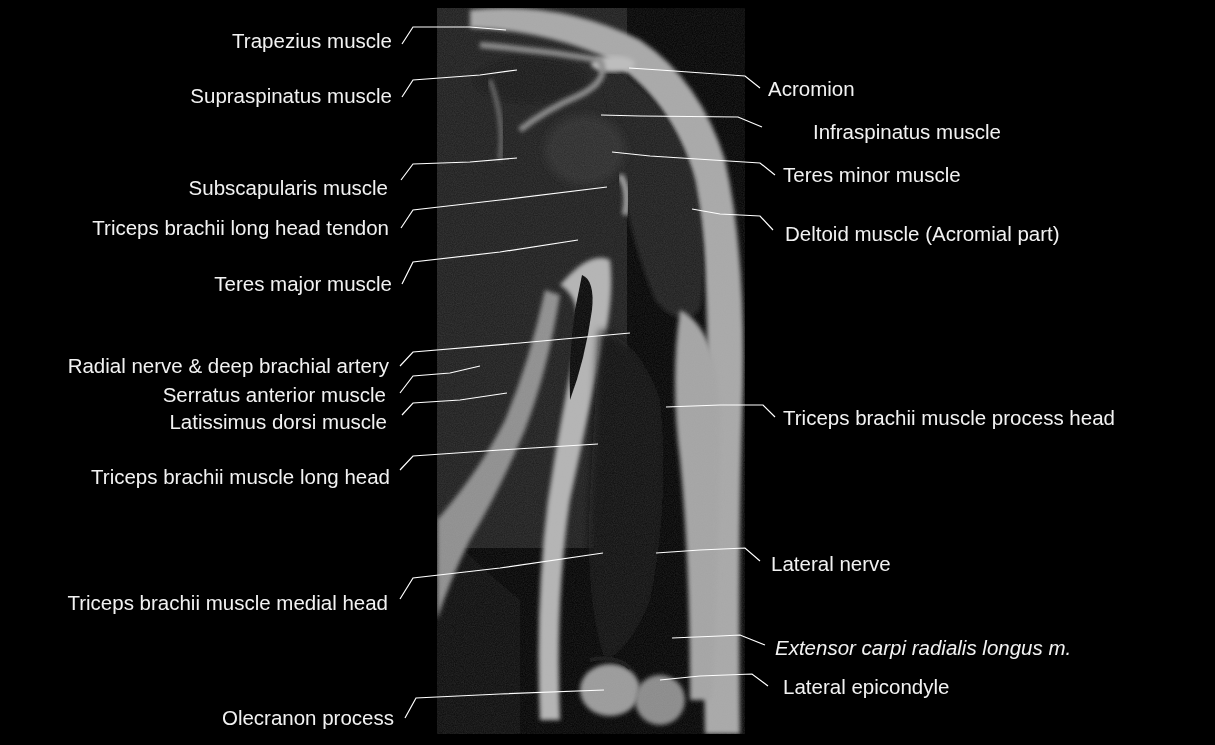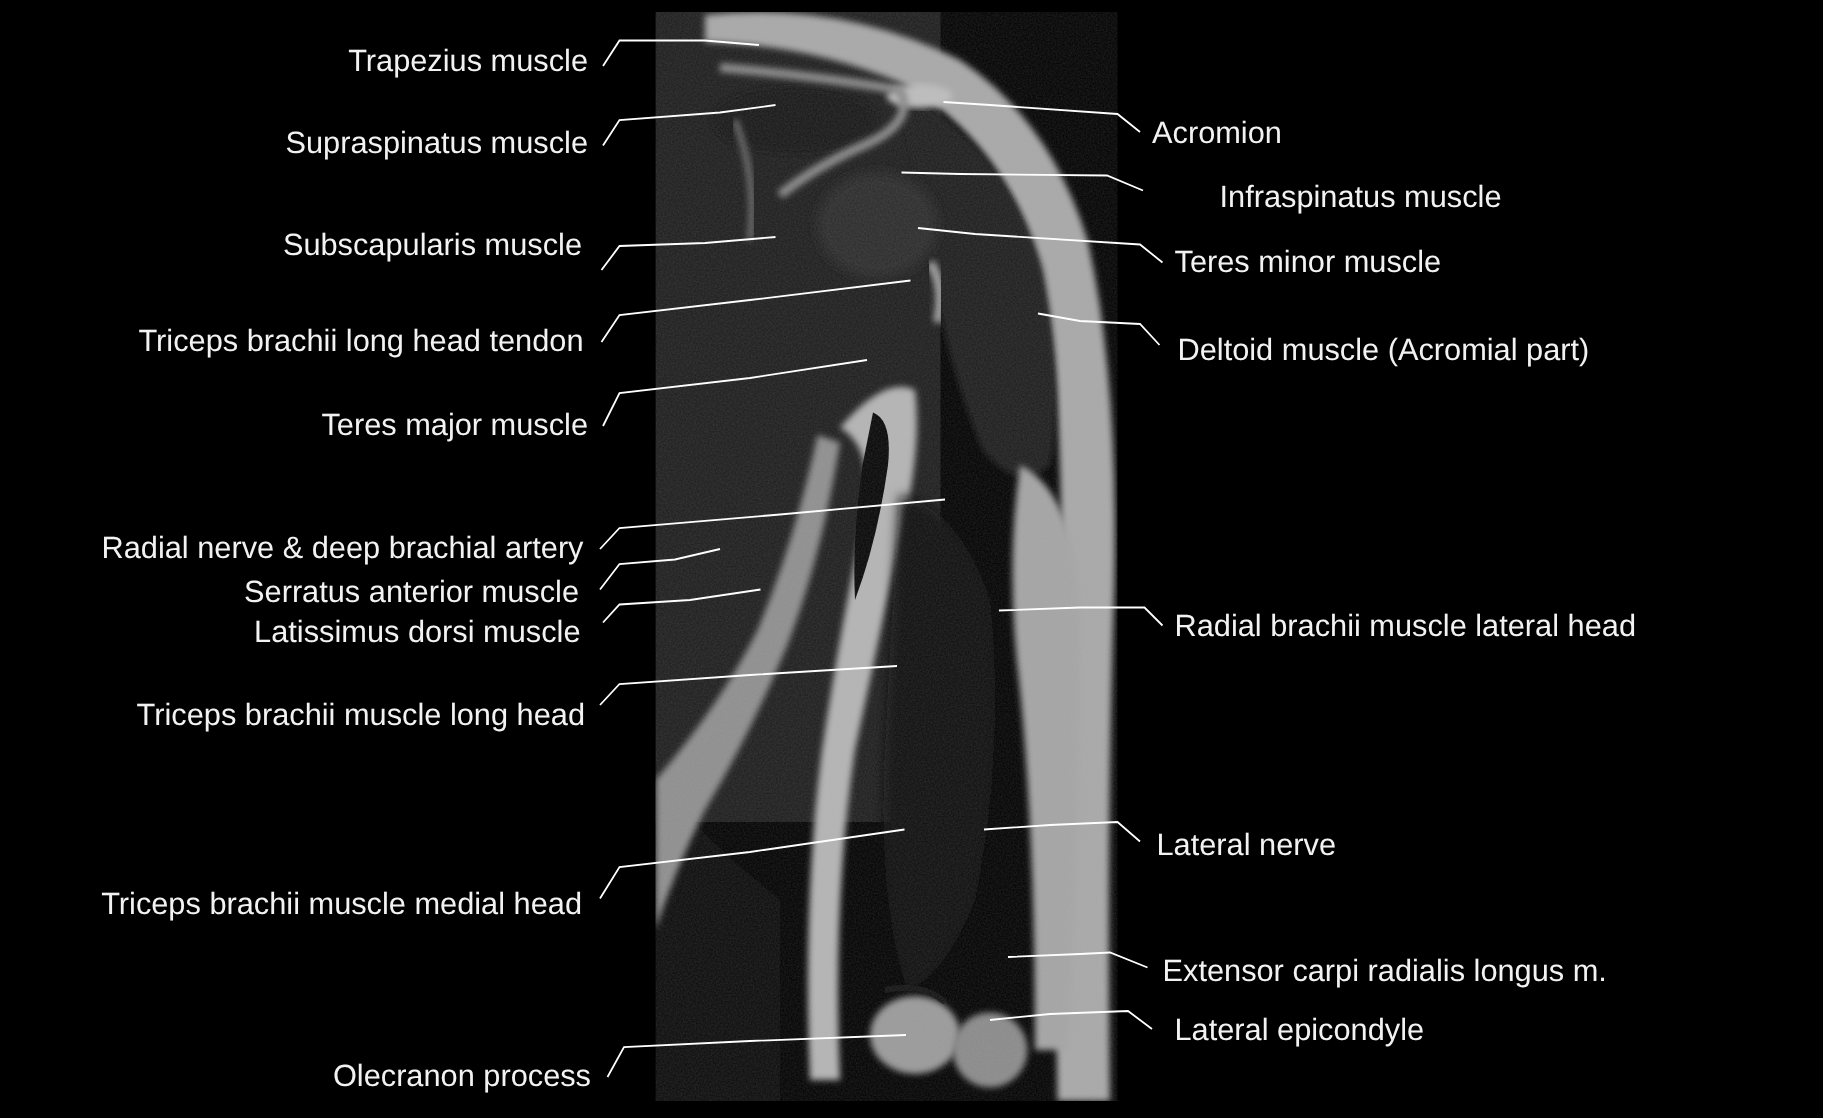--- a/index.html
+++ b/index.html
@@ -96,32 +96,32 @@
       <polyline points="666,407 720,405 763,405 775,417" fill="none" stroke="#ffffff" stroke-width="1.2"></polyline>
       <polyline points="656,553 700,550 745,548 760,561" fill="none" stroke="#ffffff" stroke-width="1.2"></polyline>
       <polyline points="672,638 720,636 740,635 765,645" fill="none" stroke="#ffffff" stroke-width="1.2"></polyline>
       <polyline points="660,680 700,676 752,674 768,686" fill="none" stroke="#ffffff" stroke-width="1.2"></polyline>
     </svg>
 
   <div id="labels">
 
     <div class="label left" style="top: 29px; right: 823px;">Trapezius muscle</div>
     <div class="label left" style="top: 84px; right: 823px;">Supraspinatus muscle</div>
-    <div class="label left" style="top: 152px; right: 827px;">Subscapularis muscle</div>
+    <div class="label left" style="top: 176px; right: 827px;">Subscapularis muscle</div>
     <div class="label left" style="top: 216px; right: 826px;">Triceps brachii long head tendon</div>
     <div class="label left" style="top: 272px; right: 823px;">Teres major muscle</div>
     <div class="label left" style="top: 354px; right: 826px;">Radial nerve &amp; deep brachial artery</div>
     <div class="label left" style="top: 383px; right: 829px;">Serratus anterior muscle</div>
     <div class="label left" style="top: 410px; right: 828px;">Latissimus dorsi muscle</div>
     <div class="label left" style="top: 465px; right: 825px;">Triceps brachii muscle long head</div>
     <div class="label left" style="top: 591px; right: 827px;">Triceps brachii muscle medial head</div>
     <div class="label left" style="top: 706px; right: 821px;">Olecranon process</div>
 
     <div class="label right" style="top: 77px; left: 768px;">Acromion</div>
     <div class="label right" style="top: 120px; left: 773px; margin-left: 40px;">Infraspinatus muscle</div>
     <div class="label right" style="top: 163px; left: 783px;">Teres minor muscle</div>
     <div class="label right" style="top: 222px; left: 785px;">Deltoid muscle (Acromial part)</div>
-    <div class="label right" style="top: 406px; left: 783px;">Radial brachii muscle lateral head</div>
+    <div class="label right" style="top: 406px; left: 783px;">Triceps brachii muscle process head</div>
     <div class="label right" style="top: 552px; left: 771px;">Lateral nerve</div>
-    <div class="label right" style="top: 636px; left: 775px;">Extensor carpi radialis longus m.</div>
+    <div class="label right" style="top: 636px; left: 775px; font-style: italic;">Extensor carpi radialis longus m.</div>
     <div class="label right" style="top: 675px; left: 783px;">Lateral epicondyle</div>
   </div>
 </div>
 
 </body></html>

